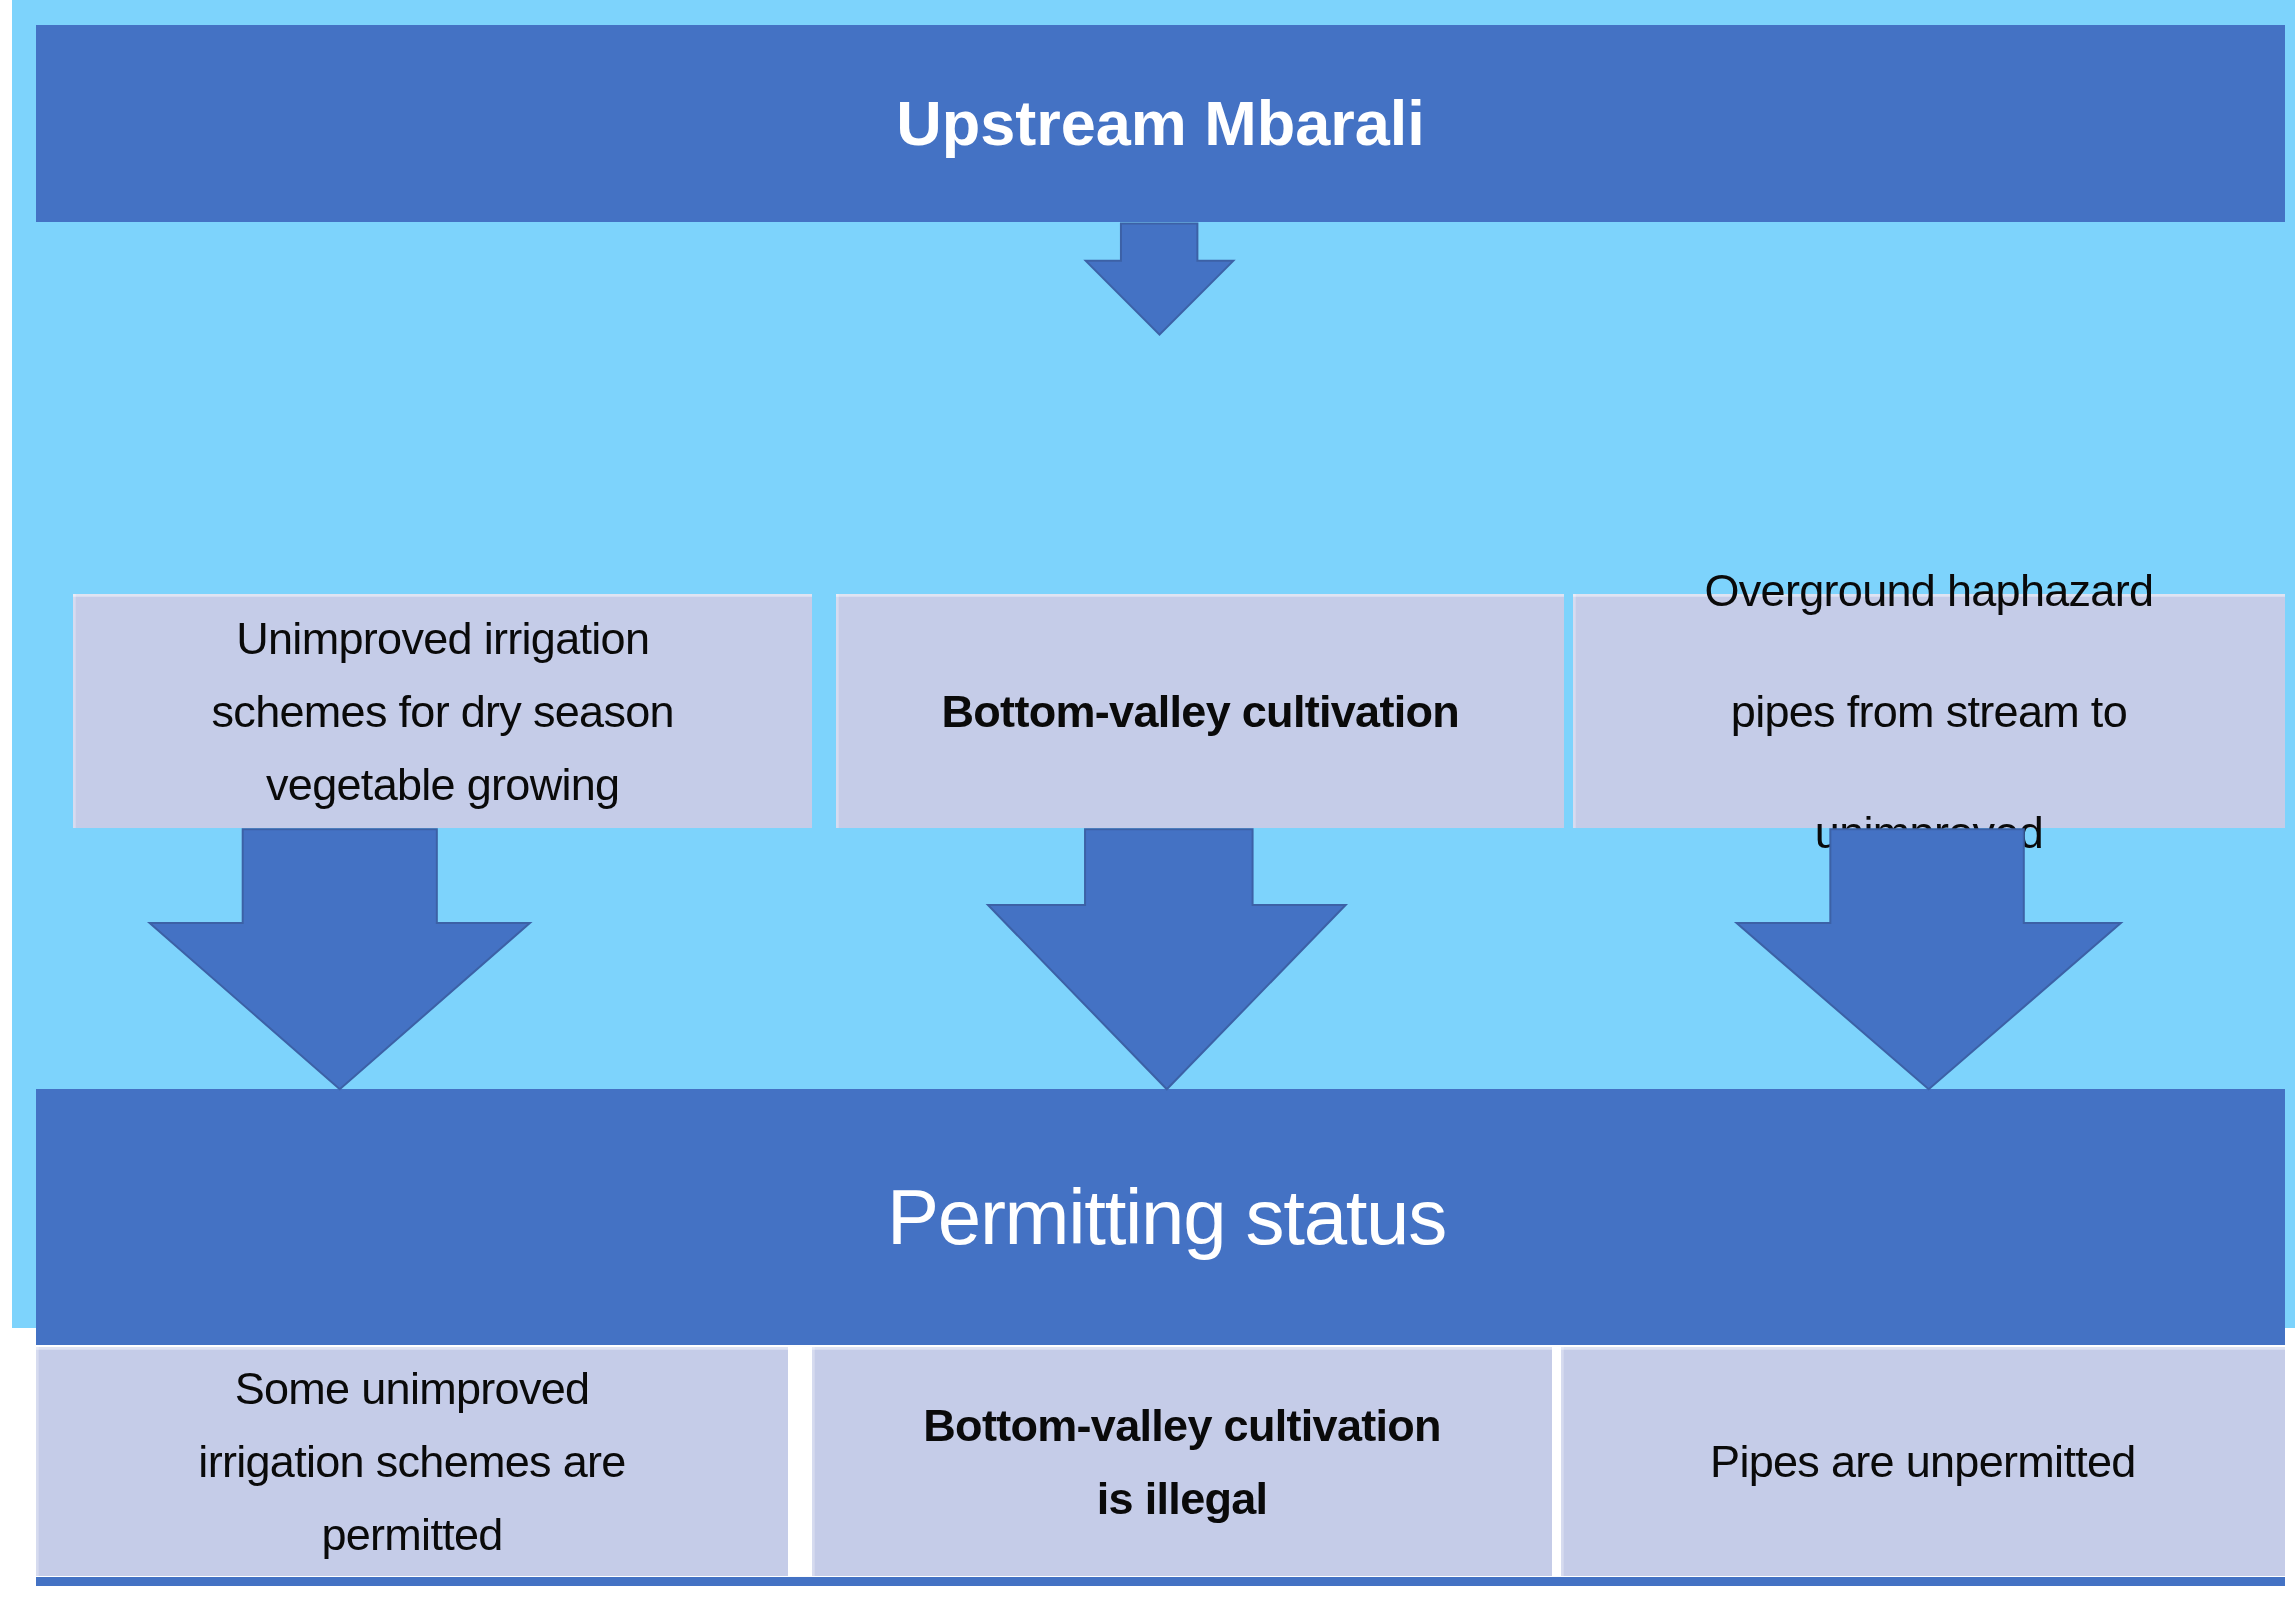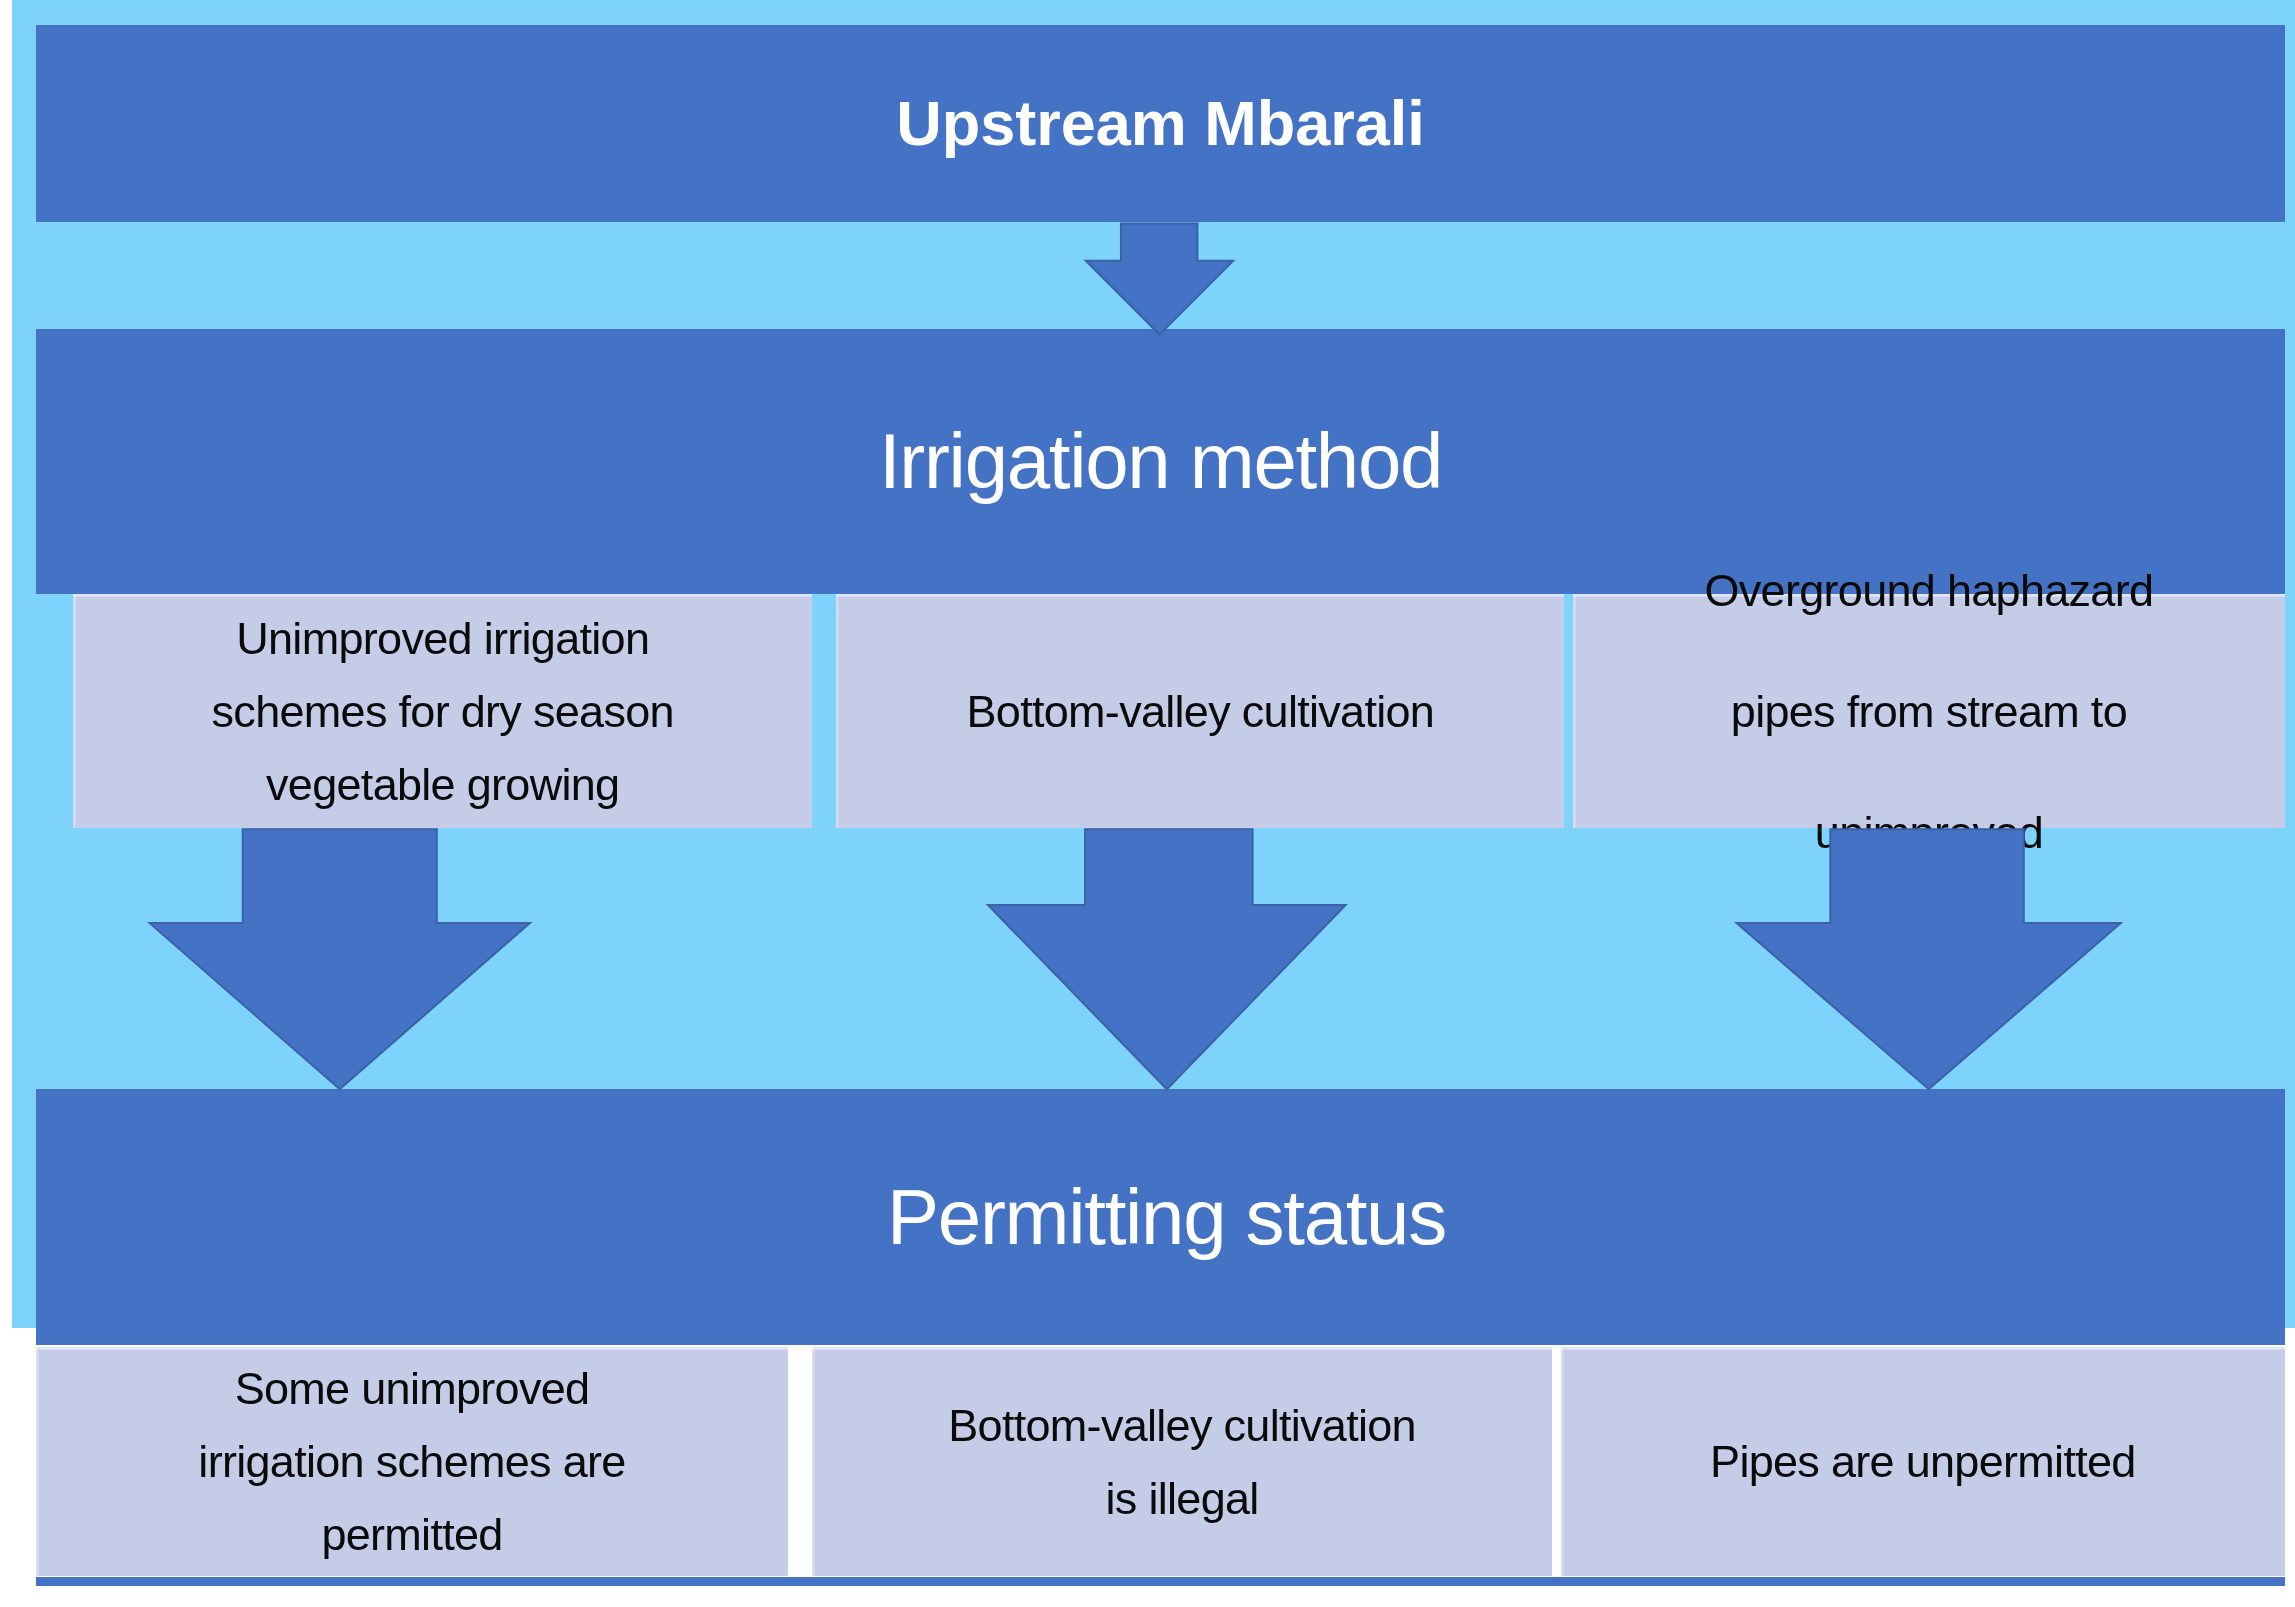--- a/index.html
+++ b/index.html
@@ -33,21 +33,21 @@
   .cell{
     background:var(--cell-lavender);
     color:var(--cell-text);
     display:flex;flex-direction:column;align-items:center;justify-content:center;
     text-align:center;
     font-size:45px;line-height:73px;letter-spacing:-0.7px;
     padding:0 40px;
     box-shadow:inset 0 2.7px 0 rgba(255,255,255,0.45), inset 2.7px 0 0 rgba(255,255,255,0.30);
   }
   .cell-1{width:757px;}
-  .cell-2{width:745px;margin-left:24px;}
+  .cell-2{width:745px;margin-left:24px;font-weight:bold;}
   .cell-3{width:729px;margin-left:8.6px;gap:48px;}
 
   .arrow-layer{position:absolute;left:0;top:0;width:2295px;height:1608px;pointer-events:none;}
   .arrow-layer polygon{
     fill:var(--arrow-fill);
     stroke:var(--arrow-outline);
     stroke-width:3;
     stroke-linejoin:miter;
   }
 
@@ -58,23 +58,20 @@
 </style>
 </head>
 <body>
 
 <div class="canvas">
 
   <div class="banner banner-title">
     <span>Upstream Mbarali</span>
   </div>
 
-  <div class="banner banner-section banner-irrigation">
-    <span>Irrigation method</span>
-  </div>
 
   <div class="cell-row row-method">
     <div class="cell cell-1">
       <div>Unimproved irrigation</div>
       <div>schemes for dry season</div>
       <div>vegetable growing</div>
     </div>
     <div class="cell cell-2">
       <div>Bottom-valley cultivation</div>
     </div>

